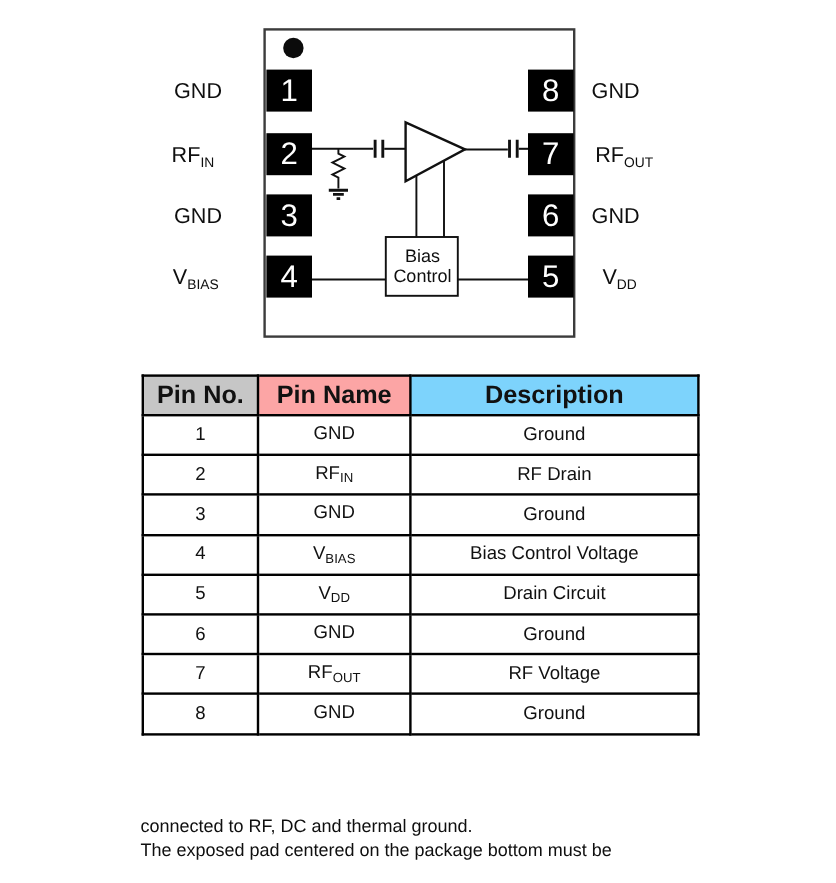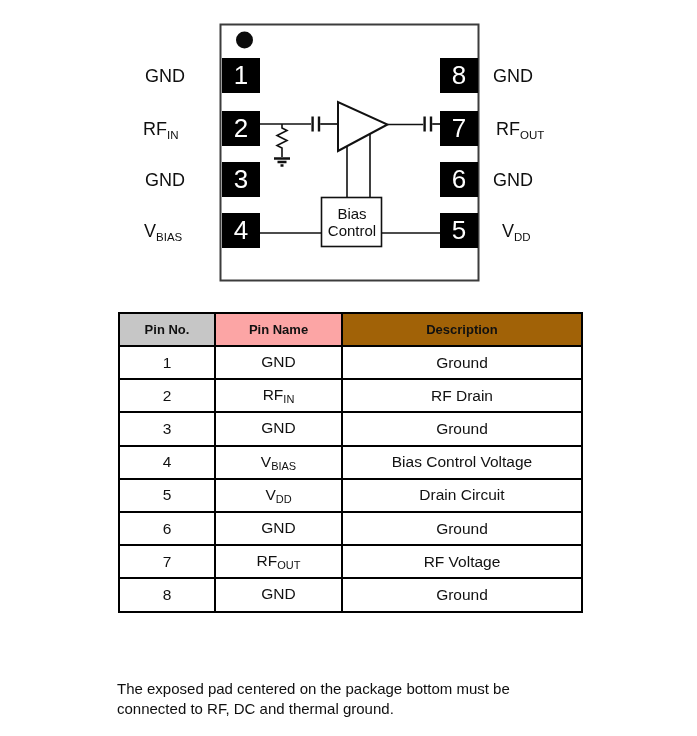--- a/index.html
+++ b/index.html
@@ -9,21 +9,21 @@
   .pin-box{position:absolute;width:38px;height:35px;z-index:3;display:flex;align-items:center;justify-content:center;
            color:#fff;font-size:26px;line-height:35px;}
   .side-label{position:absolute;z-index:3;font-size:18px;line-height:24px;white-space:nowrap;color:#0f0f0f;}
   .sub{font-size:11.5px;vertical-align:-4px;}
   .bias-label{position:absolute;left:322px;top:198px;width:60px;height:48px;z-index:2;
               display:flex;flex-direction:column;align-items:center;justify-content:center;
               font-size:15px;line-height:17.5px;text-align:center;color:#0f0f0f;}
   .pin-table{position:absolute;left:118px;top:312px;width:463px;z-index:2;
              border-collapse:collapse;table-layout:fixed;}
   .pin-table th,.pin-table td{border:2px solid #000;text-align:center;vertical-align:middle;padding:0;}
-  .pin-table th{height:31px;font-size:13px;font-weight:bold;}
+  .pin-table th{height:31px;font-size:21px;font-weight:bold;}
   .pin-table td{height:31.2px;font-size:15.5px;}
   .tsub{font-size:11px;vertical-align:-3px;}
   .note{position:absolute;left:117px;top:679px;z-index:2;font-size:15px;line-height:20px;color:#0f0f0f;}
 </style>
 </head>
 <body>
 
 <div id="canvas">
 
   <svg class="schematic-svg" width="697" height="300" viewBox="0 0 697 300">
@@ -109,21 +109,21 @@
   <table class="pin-table">
     <colgroup>
         <col style="width:96px">
         <col style="width:127px">
         <col style="width:240px">
       </colgroup>
     <tbody>
         <tr>
       <th style="background: rgb(198, 198, 198);">Pin No.</th>
       <th style="background: #fca5a5;">Pin Name</th>
-      <th style="background: #a16207; margin-top: 12px;">Description</th>
+      <th style="background: #7dd3fc; margin-top: 12px;">Description</th>
     </tr>
     <tr>
       <td>1</td>
       <td><span>GND</span><span class="tsub"></span></td>
       <td>Ground</td>
     </tr>
     <tr>
       <td>2</td>
       <td><span>RF</span><span class="tsub">IN</span></td>
       <td>RF Drain</td>
@@ -155,17 +155,17 @@
     </tr>
     <tr>
       <td>8</td>
       <td><span>GND</span><span class="tsub"></span></td>
       <td>Ground</td>
     </tr>
   </tbody>
     </table>
 
   <div class="note">
+    <div>connected to RF, DC and thermal ground.</div>
     <div>The exposed pad centered on the package bottom must be</div>
-    <div>connected to RF, DC and thermal ground.</div>
   </div>
 
 </div>
 
 </body></html>

